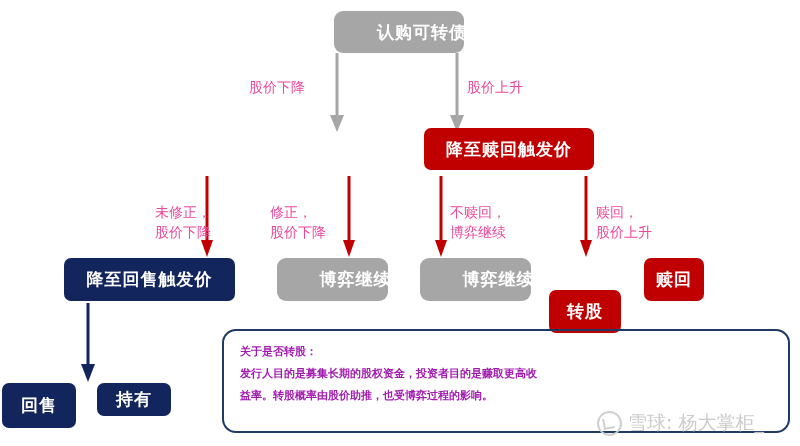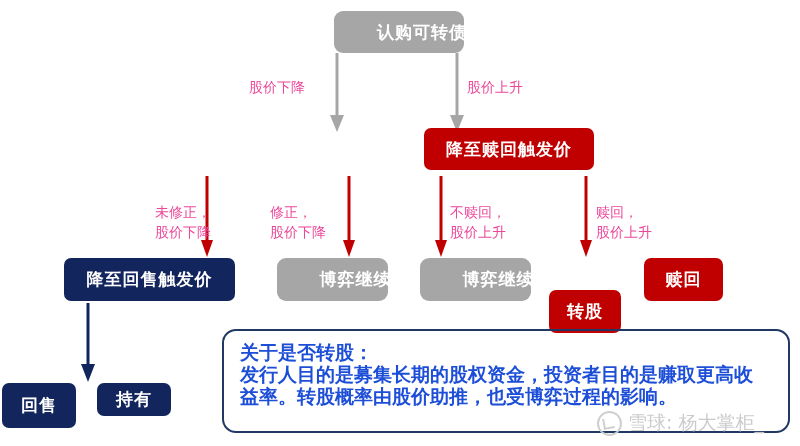--- a/index.html
+++ b/index.html
@@ -49,22 +49,22 @@
 
   .note {
     position: absolute;
     box-sizing: border-box;
     border: 2px solid #1f3864;
     border-radius: 14px;
     background: transparent;
     padding: 10px 14px 8px 16px;
   }
   .note-text {
-    color: #1d4ed8;
-    font-size: 19px;
+    color: #a21caf;
+    font-size: 11px;
     font-weight: bold;
     line-height: 22px;
     white-space: pre-line;
   }
 
   .watermark {
     position: absolute;
     display: flex;
     align-items: center;
     gap: 6px;
@@ -142,37 +142,37 @@
       <line x1="8" y1="0" x2="8" y2="66" stroke="#c00000" stroke-width="3"></line>
       <polygon points="8,81 2,64 14,64" fill="#c00000"></polygon>
     </svg>
   </div>
 
   <div class="edge-label" style="left:126px; top:202px;margin-left:29px;"><span>未修正，
 股价下降</span></div>
   <div class="edge-label" style="left:270px; top:202px;"><span>修正，
 股价下降</span></div>
   <div class="edge-label" style="left:450px; top:202px;"><span>不赎回，
-股价上升</span></div>
+博弈继续</span></div>
   <div class="edge-label" style="left:596px; top:202px;"><span>赎回，
 股价上升</span></div>
 
   <div class="node node-navy" style="left:64px; top:258px; width:171px; height:43px; font-size:17px;">
     <span>降至回售触发价</span>
   </div>
   <div class="node node-gray" style="left:277px; top:258px; width:111px; height:43px; font-size:17px;">
     <span>博弈继续</span>
   </div>
   <div class="node node-gray" style="left:420px; top:258px; width:111px; height:43px; font-size:17px;">
     <span>博弈继续</span>
   </div>
   <div class="node node-red" style="left:549px; top:258px; width:72px; height:43px; font-size:17px;margin-top:32px;">
     <span>转股</span>
   </div>
-  <div class="node node-red" style="left:644px; top:258px; width:79px; height:43px; font-size:17px;">
+  <div class="node node-red" style="left:644px; top:258px; width:60px; height:43px; font-size:17px;">
     <span>赎回</span>
   </div>
 
   <div class="arrow" style="left:80px; top:303px;">
     <svg width="16" height="80" viewBox="0 0 16 80">
       <line x1="8" y1="0" x2="8" y2="64" stroke="#12255c" stroke-width="3"></line>
       <polygon points="8,79 1,61 15,61" fill="#12255c"></polygon>
     </svg>
   </div>
 

